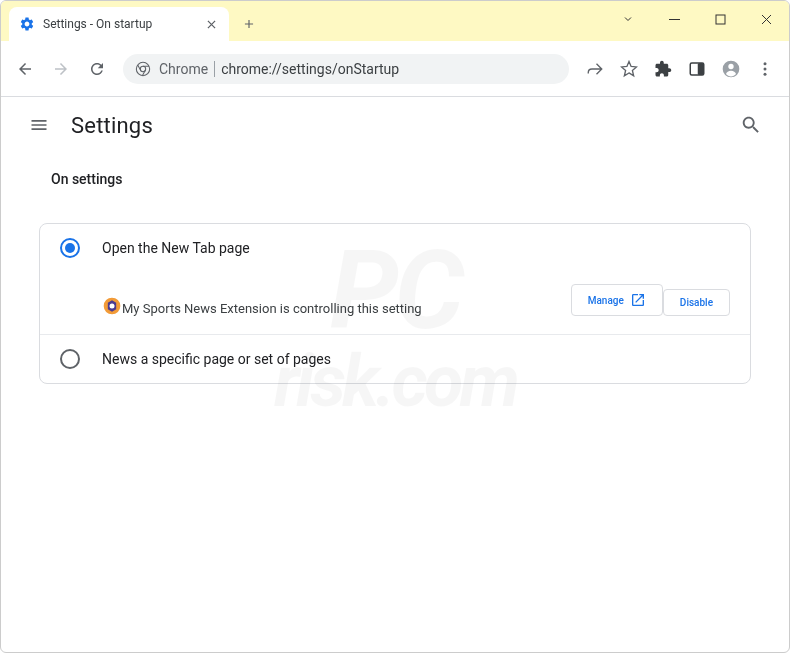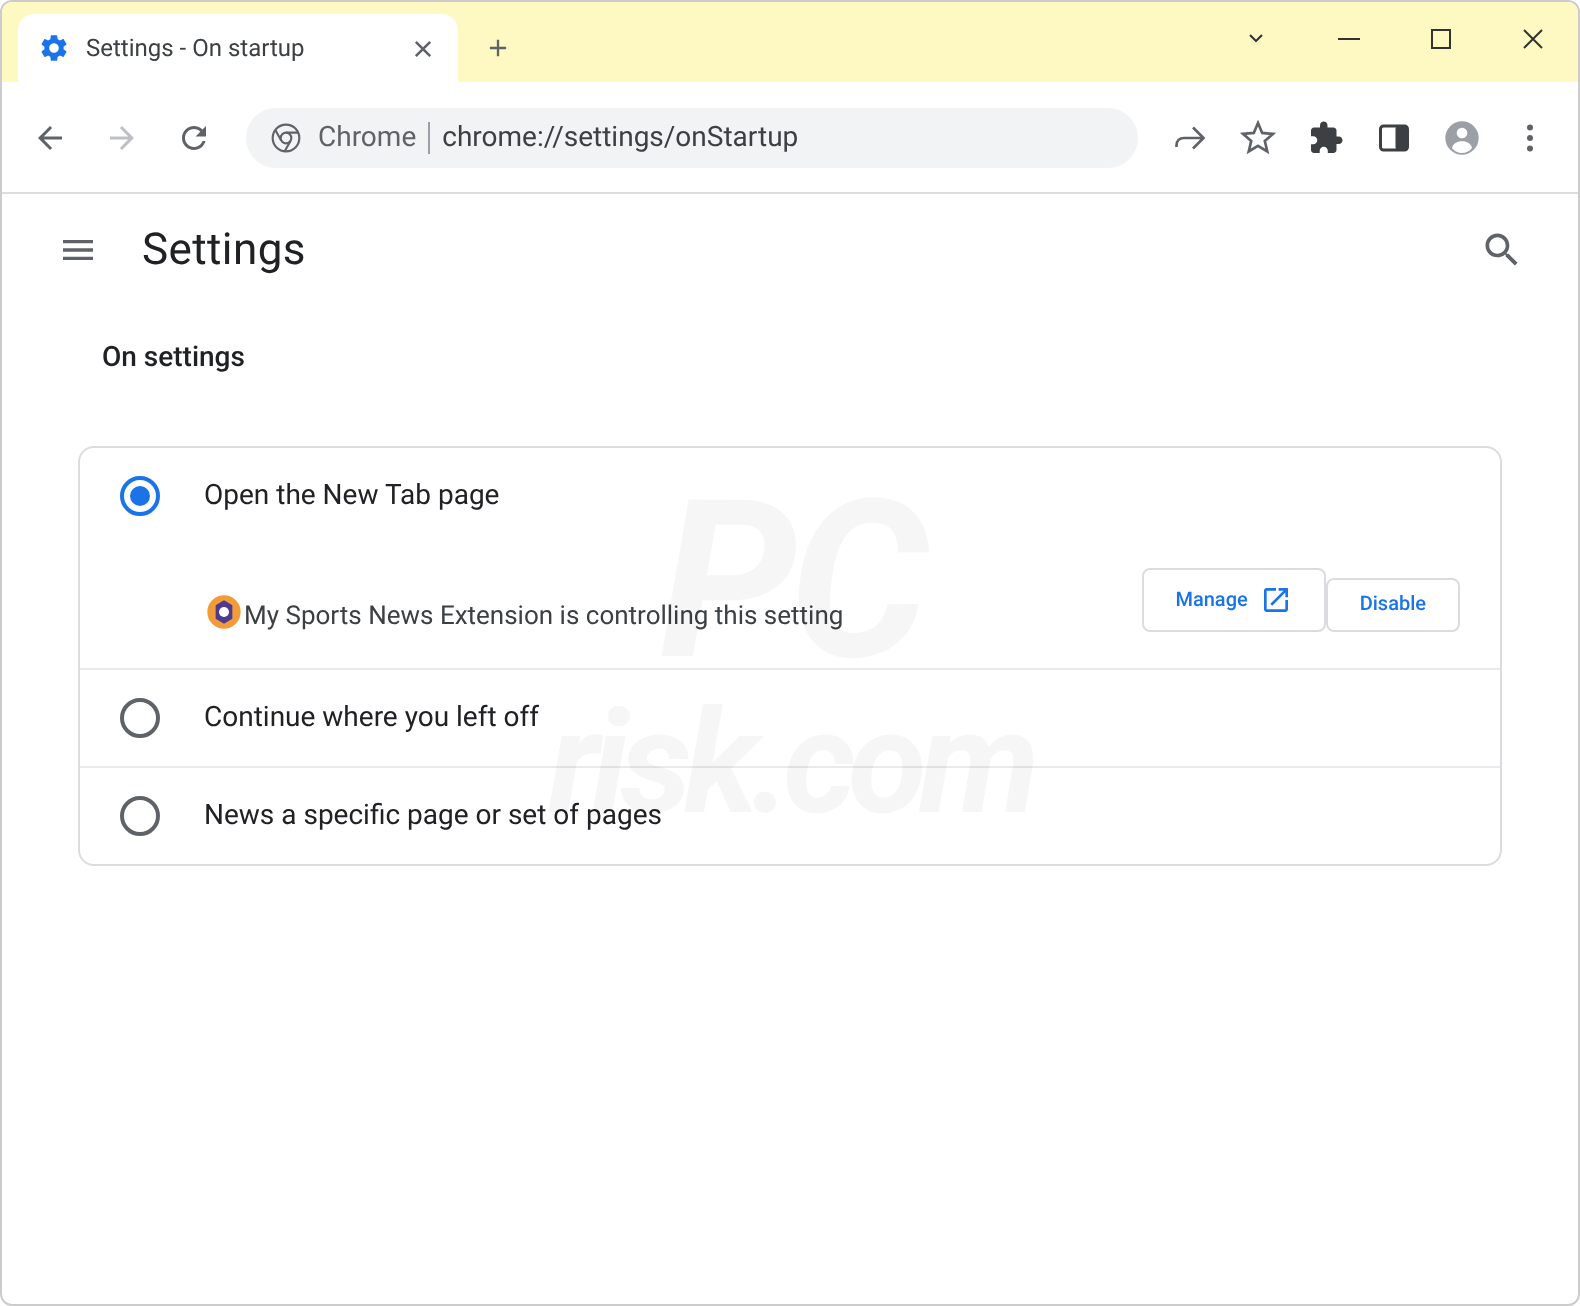--- a/index.html
+++ b/index.html
@@ -199,24 +199,20 @@
         <svg width="16" height="16" viewBox="0 0 24 24">
             <path fill="#1a73e8" d="M19 19H5V5h7V3H5c-1.11 0-2 .9-2 2v14c0 1.1.89 2 2 2h14c1.1 0 2-.9 2-2v-7h-2v7zM14 3v2h3.59l-9.83 9.83 1.41 1.41L19 6.41V10h2V3h-7z"></path>
           </svg>
       </button>
       <button class="ext-btn">
         <span>Disable</span>
       </button>
     </div>
     <div class="option-row">
       <span class="radio"></span>
-      <span>Continue where you left off</span>
-    </div>
-    <div class="option-row">
-      <span class="radio"></span>
       <span>News a specific page or set of pages</span>
     </div>
   </div>
 </div>
 
 <div class="watermark">
   <div>PC</div>
   <div style="font-size:72px">risk.com</div>
 </div>
 

